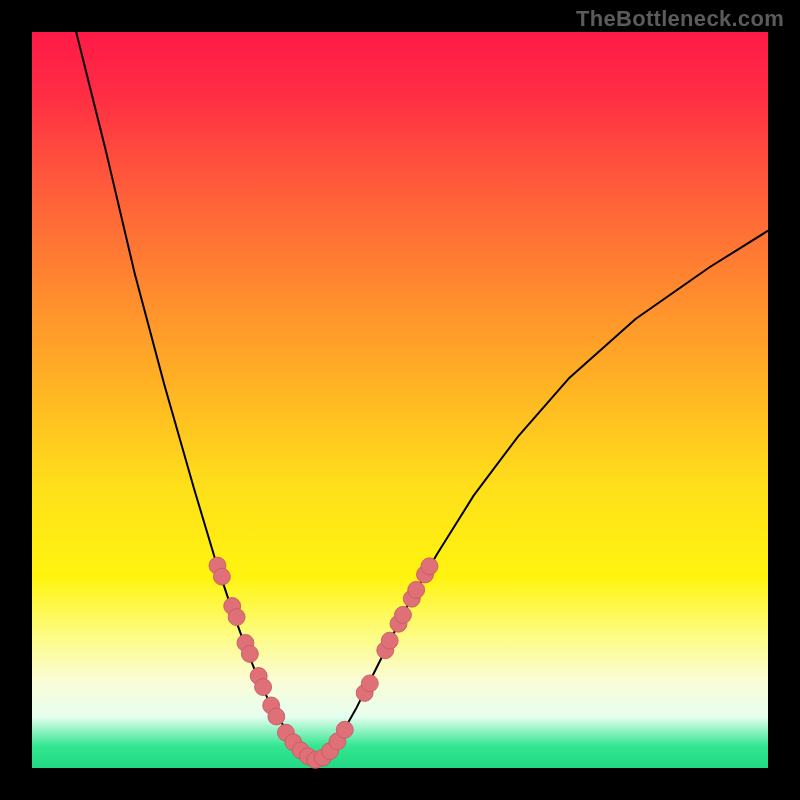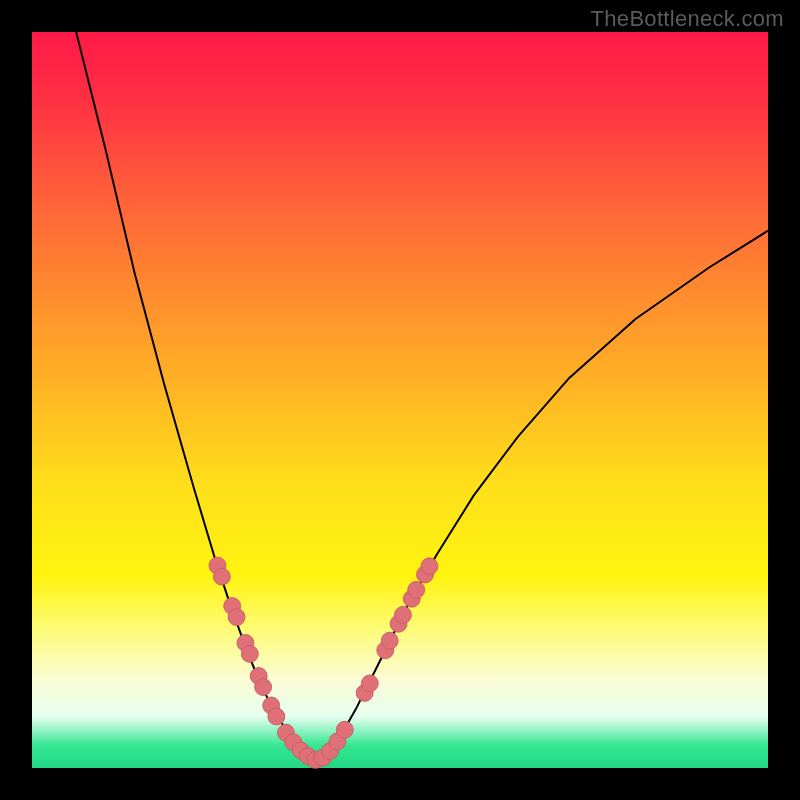--- a/index.html
+++ b/index.html
@@ -37,21 +37,21 @@
       #33e691 97%,
       #22d884 100%
     );
   }
   .watermark {
     position: absolute;
     top: 6px;
     right: 16px;
     color: #5b5b5b;
     font-size: 22px;
-    font-weight: 400;
+    font-weight: 700;
     letter-spacing: 0.3px;
     z-index: 5;
   }
   svg.curves {
     position: absolute;
     left: 0;
     top: 0;
     width: 736px;
     height: 736px;
     overflow: visible;

